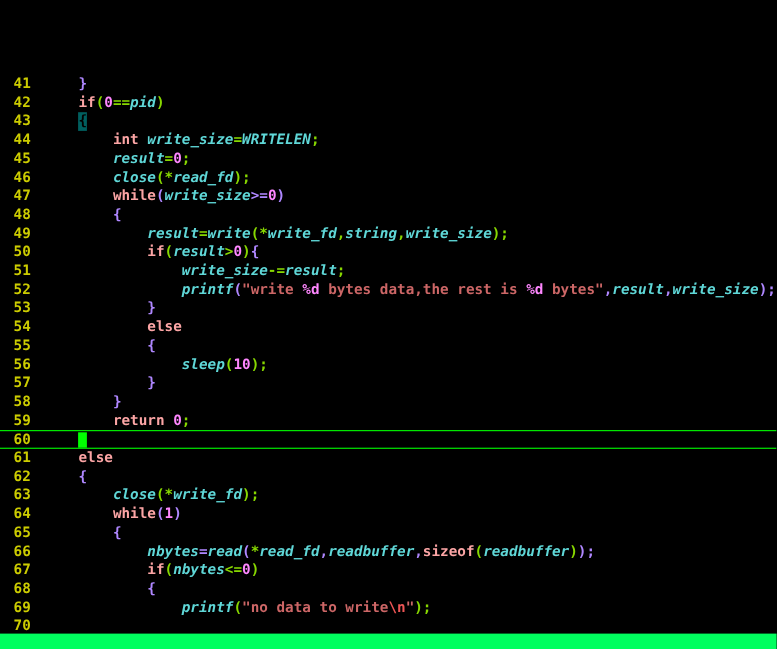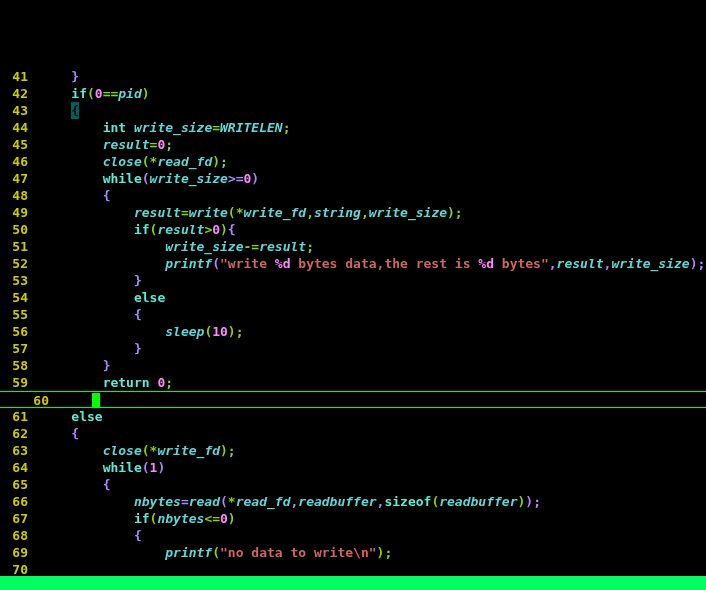--- a/index.html
+++ b/index.html
@@ -25,40 +25,39 @@
     width: 32px;
     text-align: right;
     padding-right: 4px;
     color: #cccc00;
     flex-shrink: 0;
   }
   .code {
     padding-left: 8px;
     color: #ffffff;
   }
-  .kw    { color: #5eead4; }           
+  .kw    { color: #fca5a5; }           
   .brace { color: #af87ff; }           
   .paren { color: #87d700; }           
   .num   { color: #ff87ff; }           
   .str   { color: #cc6666; }           
   .fmt   { color: #ff87ff; }           
   .esc   { color: #ee5555; }           
   .id    { color: #5fd7d7; font-style: italic; }           
   .star  { color: #87d700; }           
   .cursor {
     display: inline-block;
     background: #00ff00;
     width: 8px;
     height: 14px;
     vertical-align: text-top;
   }
   .hl-line {
     border-top: 1px solid #00ff00;
     border-bottom: 1px solid #00ff00;
-    padding-left: 21px;
   }
   .cursor2 {
     display: inline-block;
     background: #005f5f;
     color: #000;
     width: 8px;
   }
   .status {
     position: absolute;
     bottom: 0;

